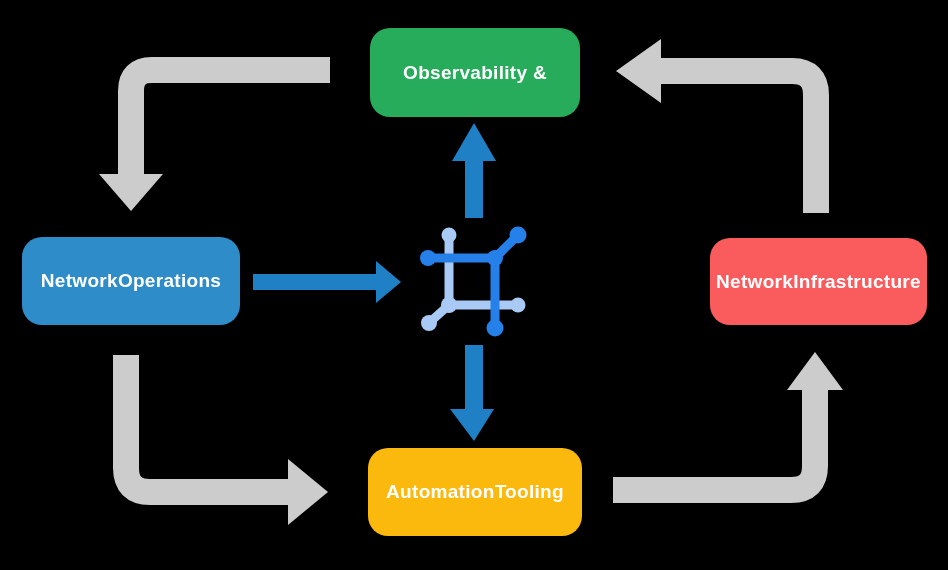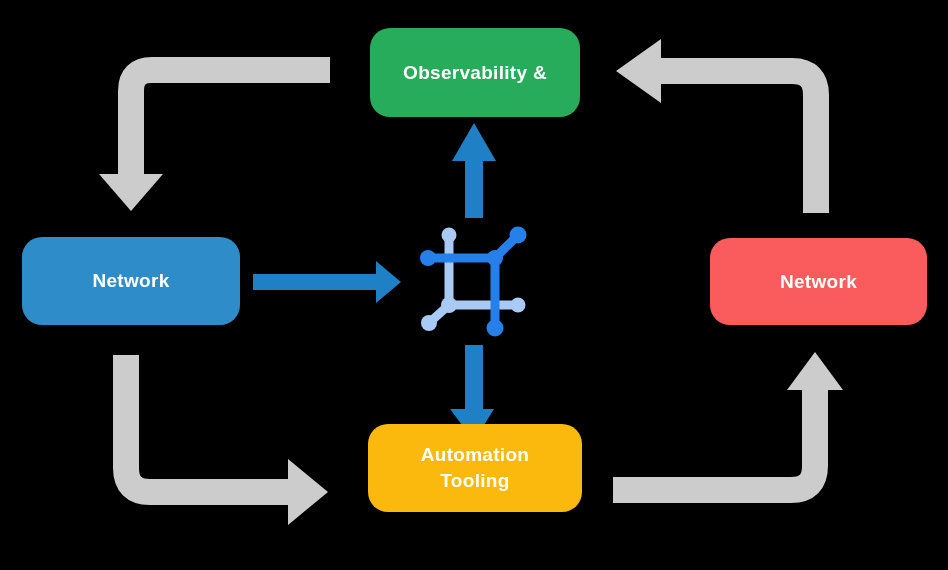--- a/index.html
+++ b/index.html
@@ -6,34 +6,34 @@
   .canvas{
     position:relative;
     width:948px;height:570px;
     background:#000;
     overflow:hidden;
     font-family:"Liberation Sans", sans-serif;
   }
   .layer{position:absolute;left:0;top:0;}
   .node{
     position:absolute;
-    display:flex;flex-direction:column;
+    display:flex;flex-direction:row;
     align-items:center;justify-content:center;
     border-radius:20px;
     color:#fff;
     font-size:19px;
     font-weight:700;
     letter-spacing:.3px;
     line-height:26px;
     text-align:center;
   }
   .node-observability{left:370px;top:28px;width:210px;height:89px;}
   .node-operations{left:22px;top:237px;width:218px;height:88px;}
   .node-infrastructure{left:710px;top:238px;width:217px;height:87px;}
-  .node-automation{left:368px;top:424px;width:214px;height:88px;}
+  .node-automation{left:368px;top:448px;width:214px;height:88px;}
 </style>
 </head>
 <body>
 
 <div class="canvas">
 
   <svg class="layer" width="948" height="570" viewBox="0 0 948 570">
 
     <g>
       <path d="M 330 70 L 152 70 Q 131 70 131 91 L 131 176" fill="none" stroke-width="26" stroke="#CCCCCC"></path>
@@ -89,24 +89,26 @@
       </g>
     </g>
   </svg>
 
   <div class="node node-observability" style="background: rgb(38, 172, 91);">
     <span>Observability &amp;</span>
   </div>
 
   <div class="node node-operations" style="background: rgb(46, 140, 201);">
     <span>Network</span>
+    <span>Operations</span>
   </div>
 
   <div class="node node-infrastructure" style="background: rgb(250, 92, 94);">
     <span>Network</span>
+    <span>Infrastructure</span>
   </div>
 
   <div class="node node-automation" style="background: rgb(251, 185, 14);">
     <span>Automation</span>
     <span>Tooling</span>
   </div>
 
 </div>
 
 </body></html>

